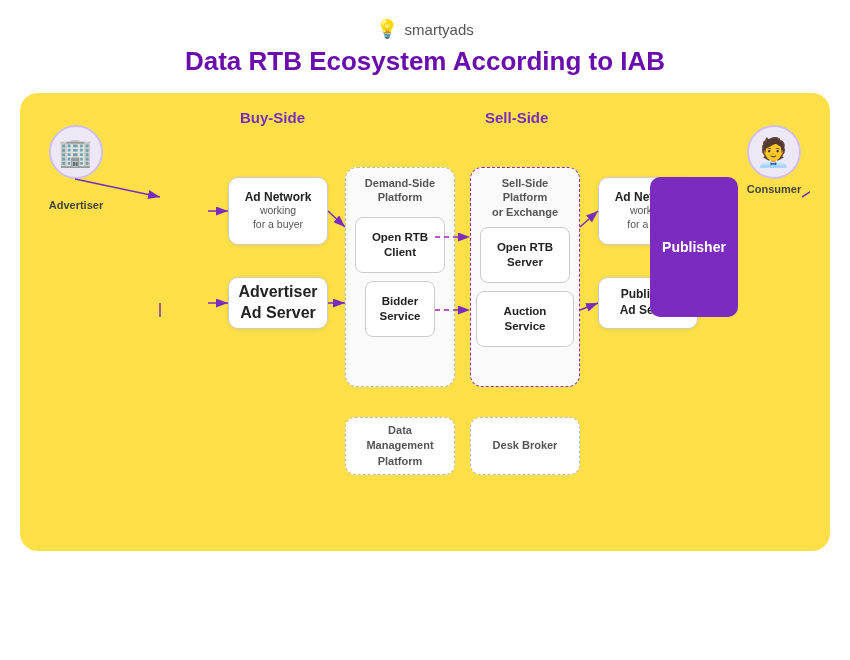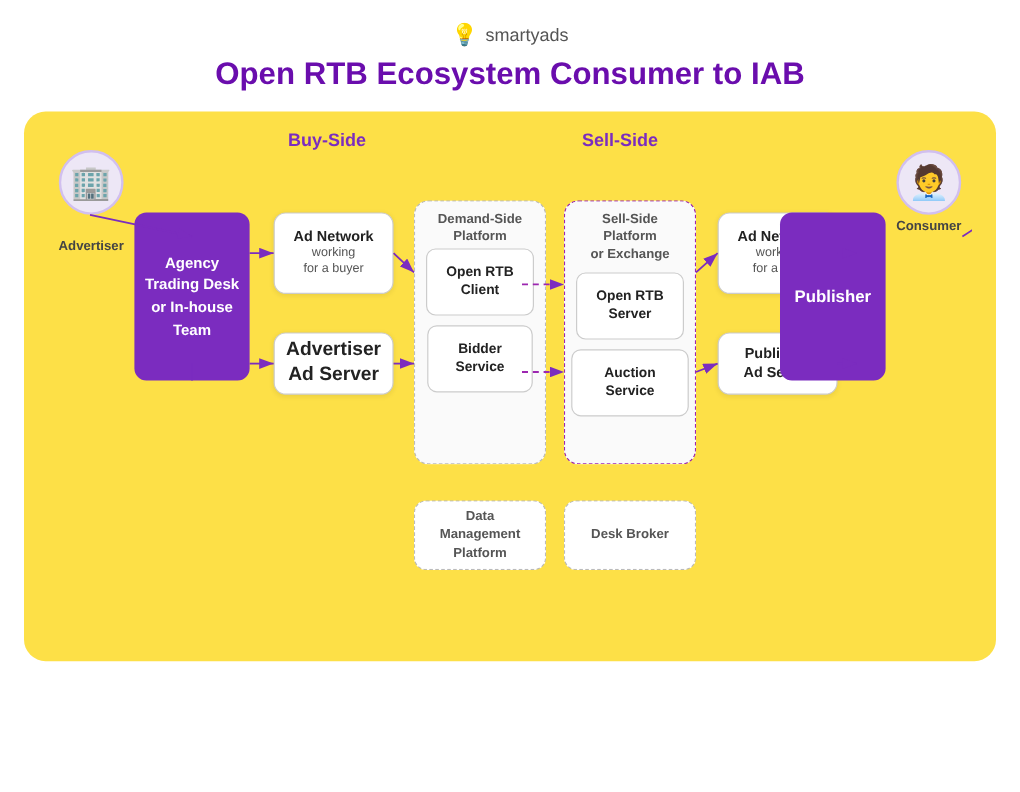--- a/index.html
+++ b/index.html
@@ -52,66 +52,60 @@
 </head>
 <body>
 
 <div class="page">
 
   <div class="logo-area">
     <span class="logo-icon">💡</span>
     <span class="logo-text">smartyads</span>
   </div>
 
-  <div class="main-title">Open RTB Ecosystem Consumer to IAB</div>
+  <div class="main-title">Data RTB Ecosystem According to IAB</div>
 
   <div class="diagram-container">
 
     <div style="display:flex; width:100%; padding: 0 0 8px 0; position:relative;">
       <div style="position:absolute; left: 200px; font-size:15px; font-weight:700; color:#7b2cbf;">Buy-Side</div>
       <div style="position:absolute; left: 445px; font-size:15px; font-weight:700; color:#7b2cbf;">Sell-Side</div>
     </div>
 
     <div style="position:relative; height:420px; width:100%;">
 
       <div style="position:absolute; top:8px; left:2px; display:flex; flex-direction:column; align-items:center; width:68px;">
         <div style="width:54px;height:54px;border-radius:50%;background:#ede7f6;border:2px solid #d1bfef;display:flex;align-items:center;justify-content:center;font-size:28px;">🏢</div>
         <div style="font-size:11px;color:#444;font-weight:600;margin-top:20px;text-align:center;">Advertiser</div>
       </div>
 
       <div style="position:absolute; top:8px; right:2px; display:flex; flex-direction:column; align-items:center; width:68px;">
         <div style="width:54px;height:54px;border-radius:50%;background:#ede7f6;border:2px solid #d1bfef;display:flex;align-items:center;justify-content:center;font-size:28px;">🧑‍💼</div>
         <div style="font-size:11px;color:#444;font-weight:600;margin-top:4px;text-align:right;">Consumer</div>
       </div>
 
-      <div style="position:absolute; top:60px; left:72px; width:96px; min-height:140px; background:#7b2cbf; color:#fff; border-radius:10px; display:flex; align-items:center; justify-content:center; text-align:center; font-weight:700; font-size:12.5px; line-height:1.5; padding:8px;">
-        <span style="white-space:pre-line;">Agency
-Trading Desk
-or In-house
-Team</span>
-      </div>
 
       <div style="position:absolute; top:60px; left:188px; width:100px; height:68px; background:#fff; border-radius:10px; border:1.5px solid #ccc; display:flex; flex-direction:column; align-items:center; justify-content:center; box-shadow:0 1px 4px rgba(0,0,0,0.07);">
         <div style="font-weight:700; font-size:12px; color:#222;">Ad Network</div>
         <div style="font-size:10.5px; color:#555; text-align:center; line-height:1.3; white-space:pre-line;">working
 for a buyer</div>
       </div>
 
       <div style="position:absolute; top:160px; left:188px; width:100px; height:52px; background:#fff; border-radius:10px; border:1.5px solid #ccc; display:flex; flex-direction:column; align-items:center; justify-content:center; box-shadow:0 1px 4px rgba(0,0,0,0.07);">
         <div style="font-weight:700; font-size:16px; color:#222; text-align:center; line-height:1.3;">Advertiser
 Ad Server</div>
       </div>
 
       <div style="position:absolute; top:50px; left:305px; width:110px; height:220px; border:1.5px dashed #bbb; border-radius:12px; background:#fafafa; display:flex; flex-direction:column; align-items:center; padding:8px 6px 6px;">
-        <div style="font-size:11px; color:#555; font-weight:600; text-align:center; line-height:1.3; margin-bottom:2px; white-space:pre-line;">Demand-Side
+        <div style="font-size:11px; color:#555; font-weight:600; text-align:center; line-height:1.3; margin-bottom:12px; white-space:pre-line;">Demand-Side
 Platform</div>
 
         <div style="width:90px; height:56px; background:#fff; border-radius:8px; border:1.5px solid #ccc; display:flex; align-items:center; justify-content:center; text-align:center; font-size:11.5px; font-weight:700; color:#222; line-height:1.3; margin-bottom:8px;">Open RTB<br>Client</div>
 
-        <div style="width:88px; height:56px; background:#fff; border-radius:8px; border:1.5px solid #ccc; display:flex; align-items:center; justify-content:center; text-align:center; font-size:11.5px; font-weight:700; color:#222; line-height:1.3;">Bidder<br>Service</div>
+        <div style="width:70px; height:56px; background:#fff; border-radius:8px; border:1.5px solid #ccc; display:flex; align-items:center; justify-content:center; text-align:center; font-size:11.5px; font-weight:700; color:#222; line-height:1.3;">Bidder<br>Service</div>
       </div>
 
       <div style="position:absolute; top:300px; left:305px; width:110px; height:58px; background:#fff; border-radius:10px; border:1.5px dashed #bbb; display:flex; align-items:center; justify-content:center; text-align:center;">
         <div style="font-size:11px; color:#555; font-weight:600; line-height:1.4;">Data<br>Management<br>Platform</div>
       </div>
 
       <div style="position:absolute; top:50px; left:430px; width:110px; height:220px; border:1.5px dashed #9c27b0; border-radius:12px; background:#fafafa; display:flex; flex-direction:column; align-items:center; padding:8px 6px 6px;">
         <div style="font-size:11px; color:#555; font-weight:600; text-align:center; line-height:1.3; margin-bottom:8px; white-space:pre-line;">Sell-Side
 Platform
 or Exchange</div>

